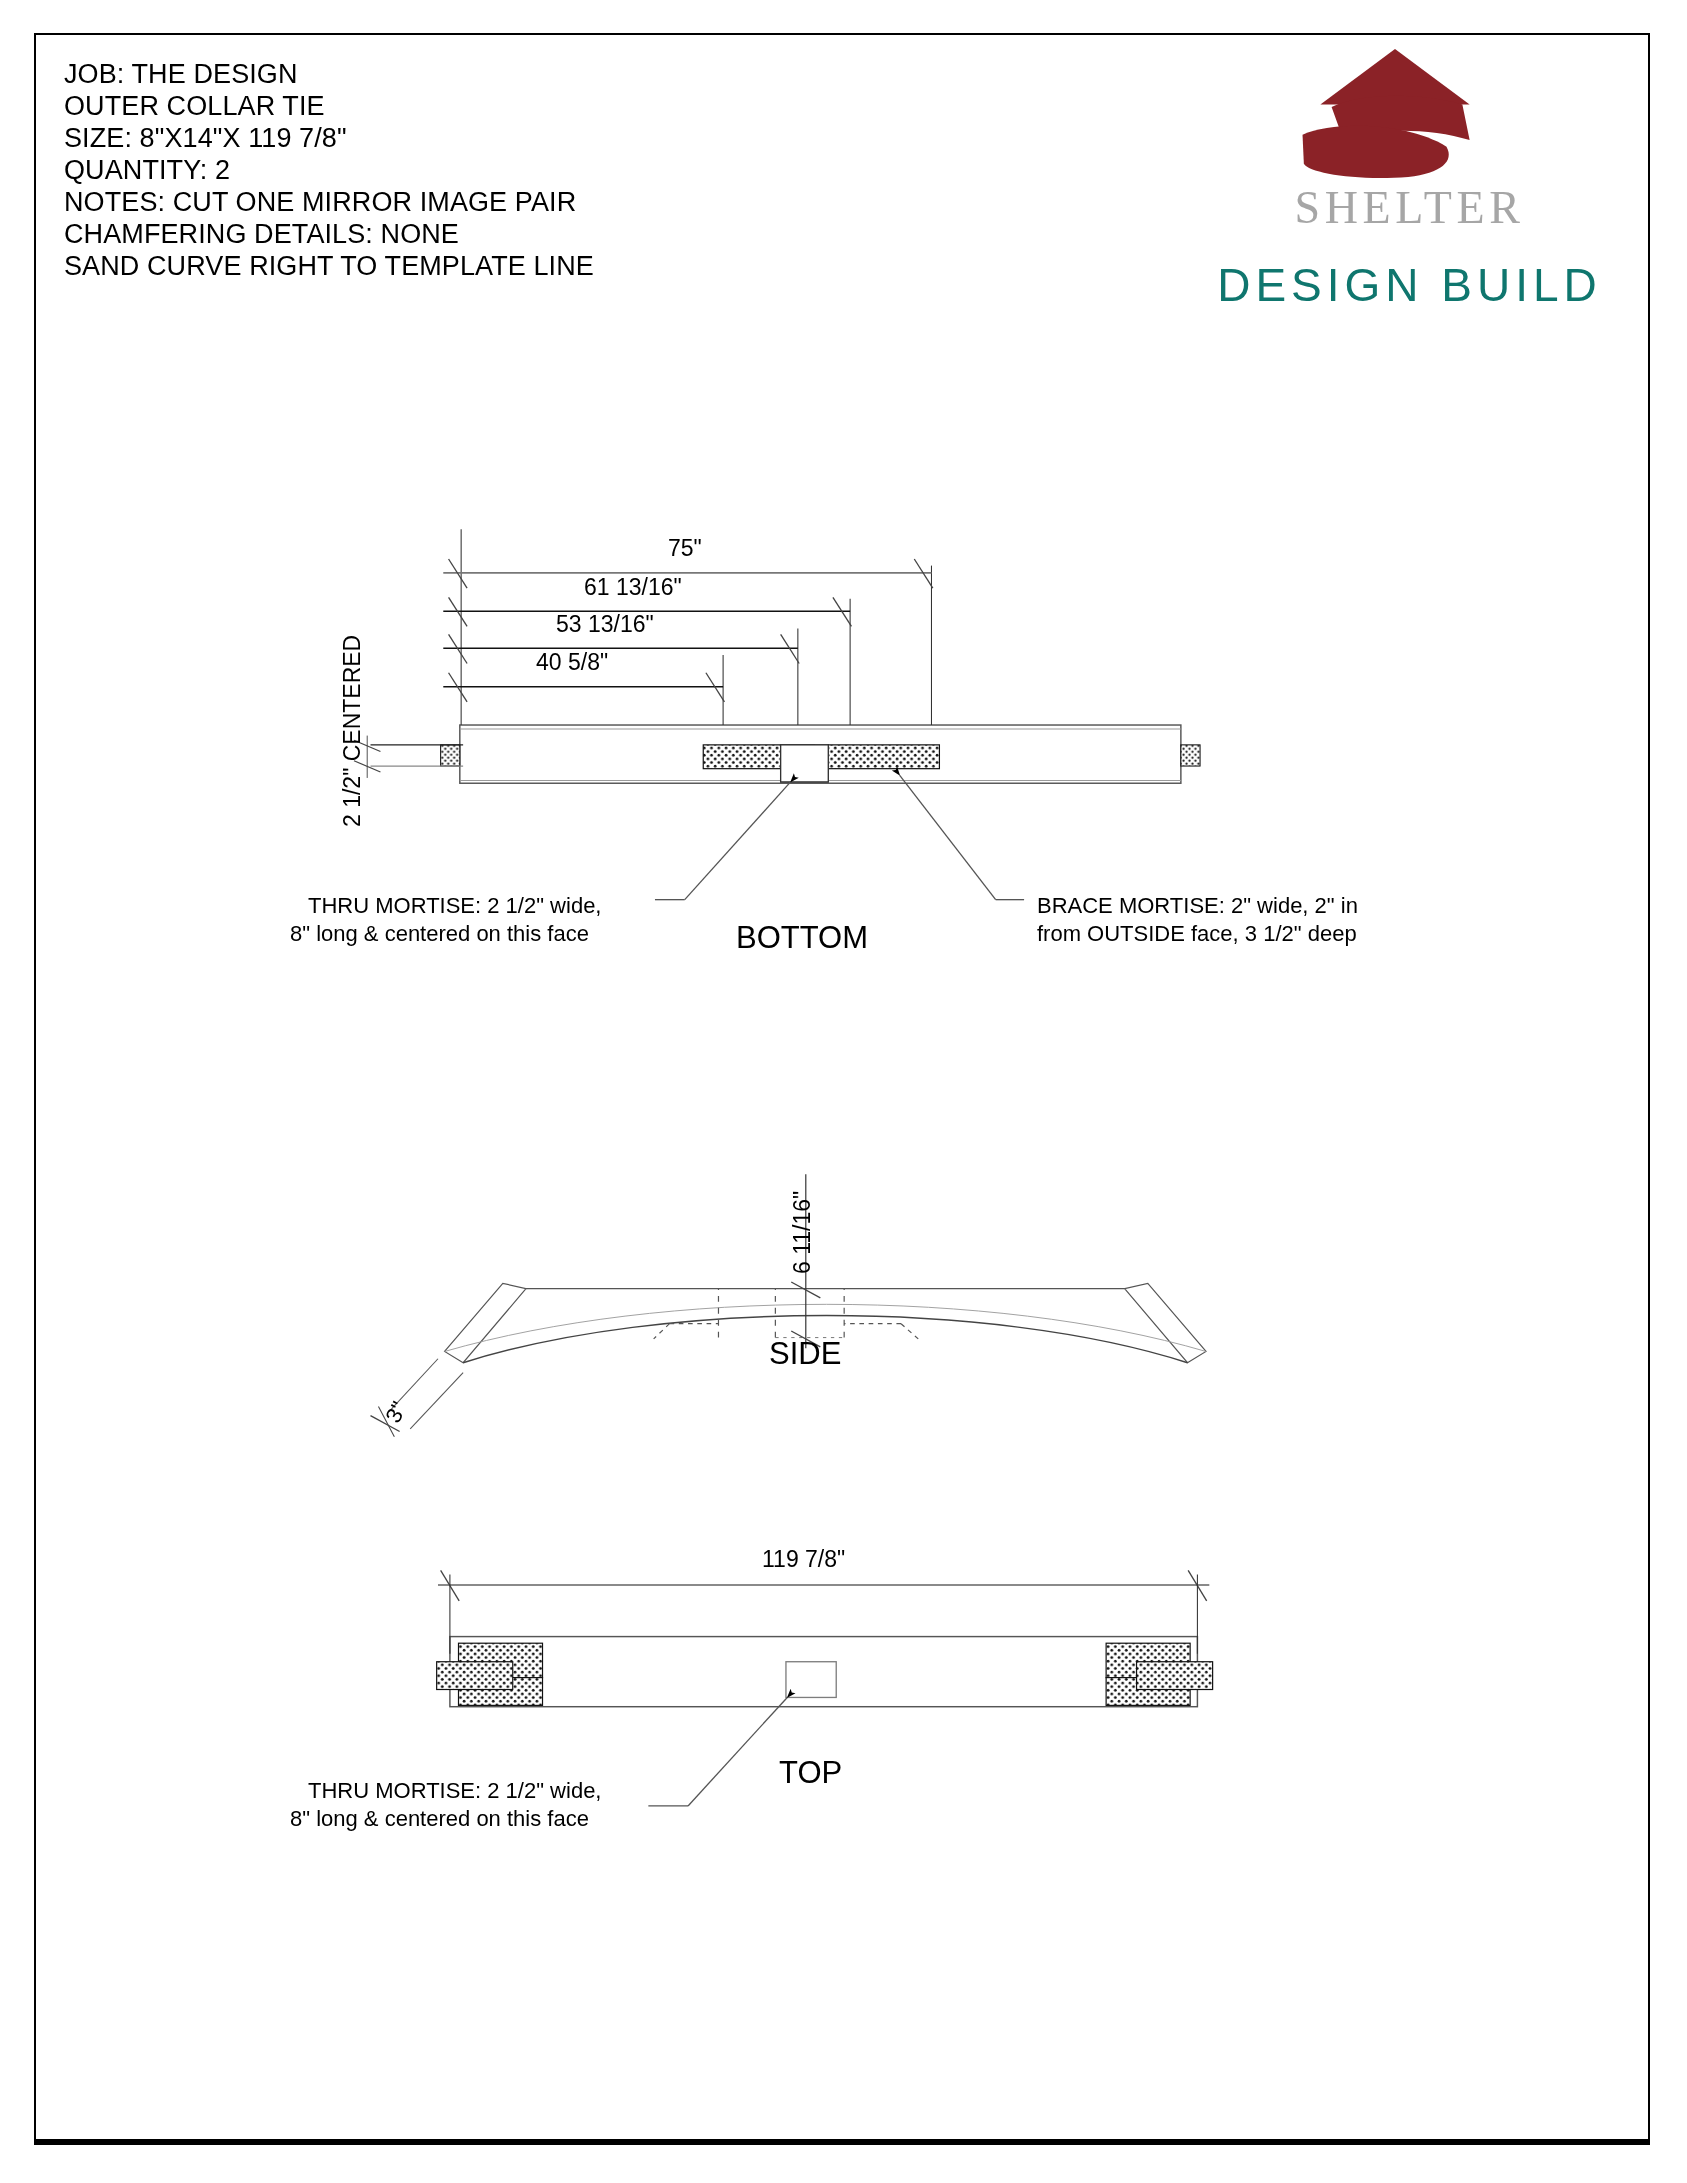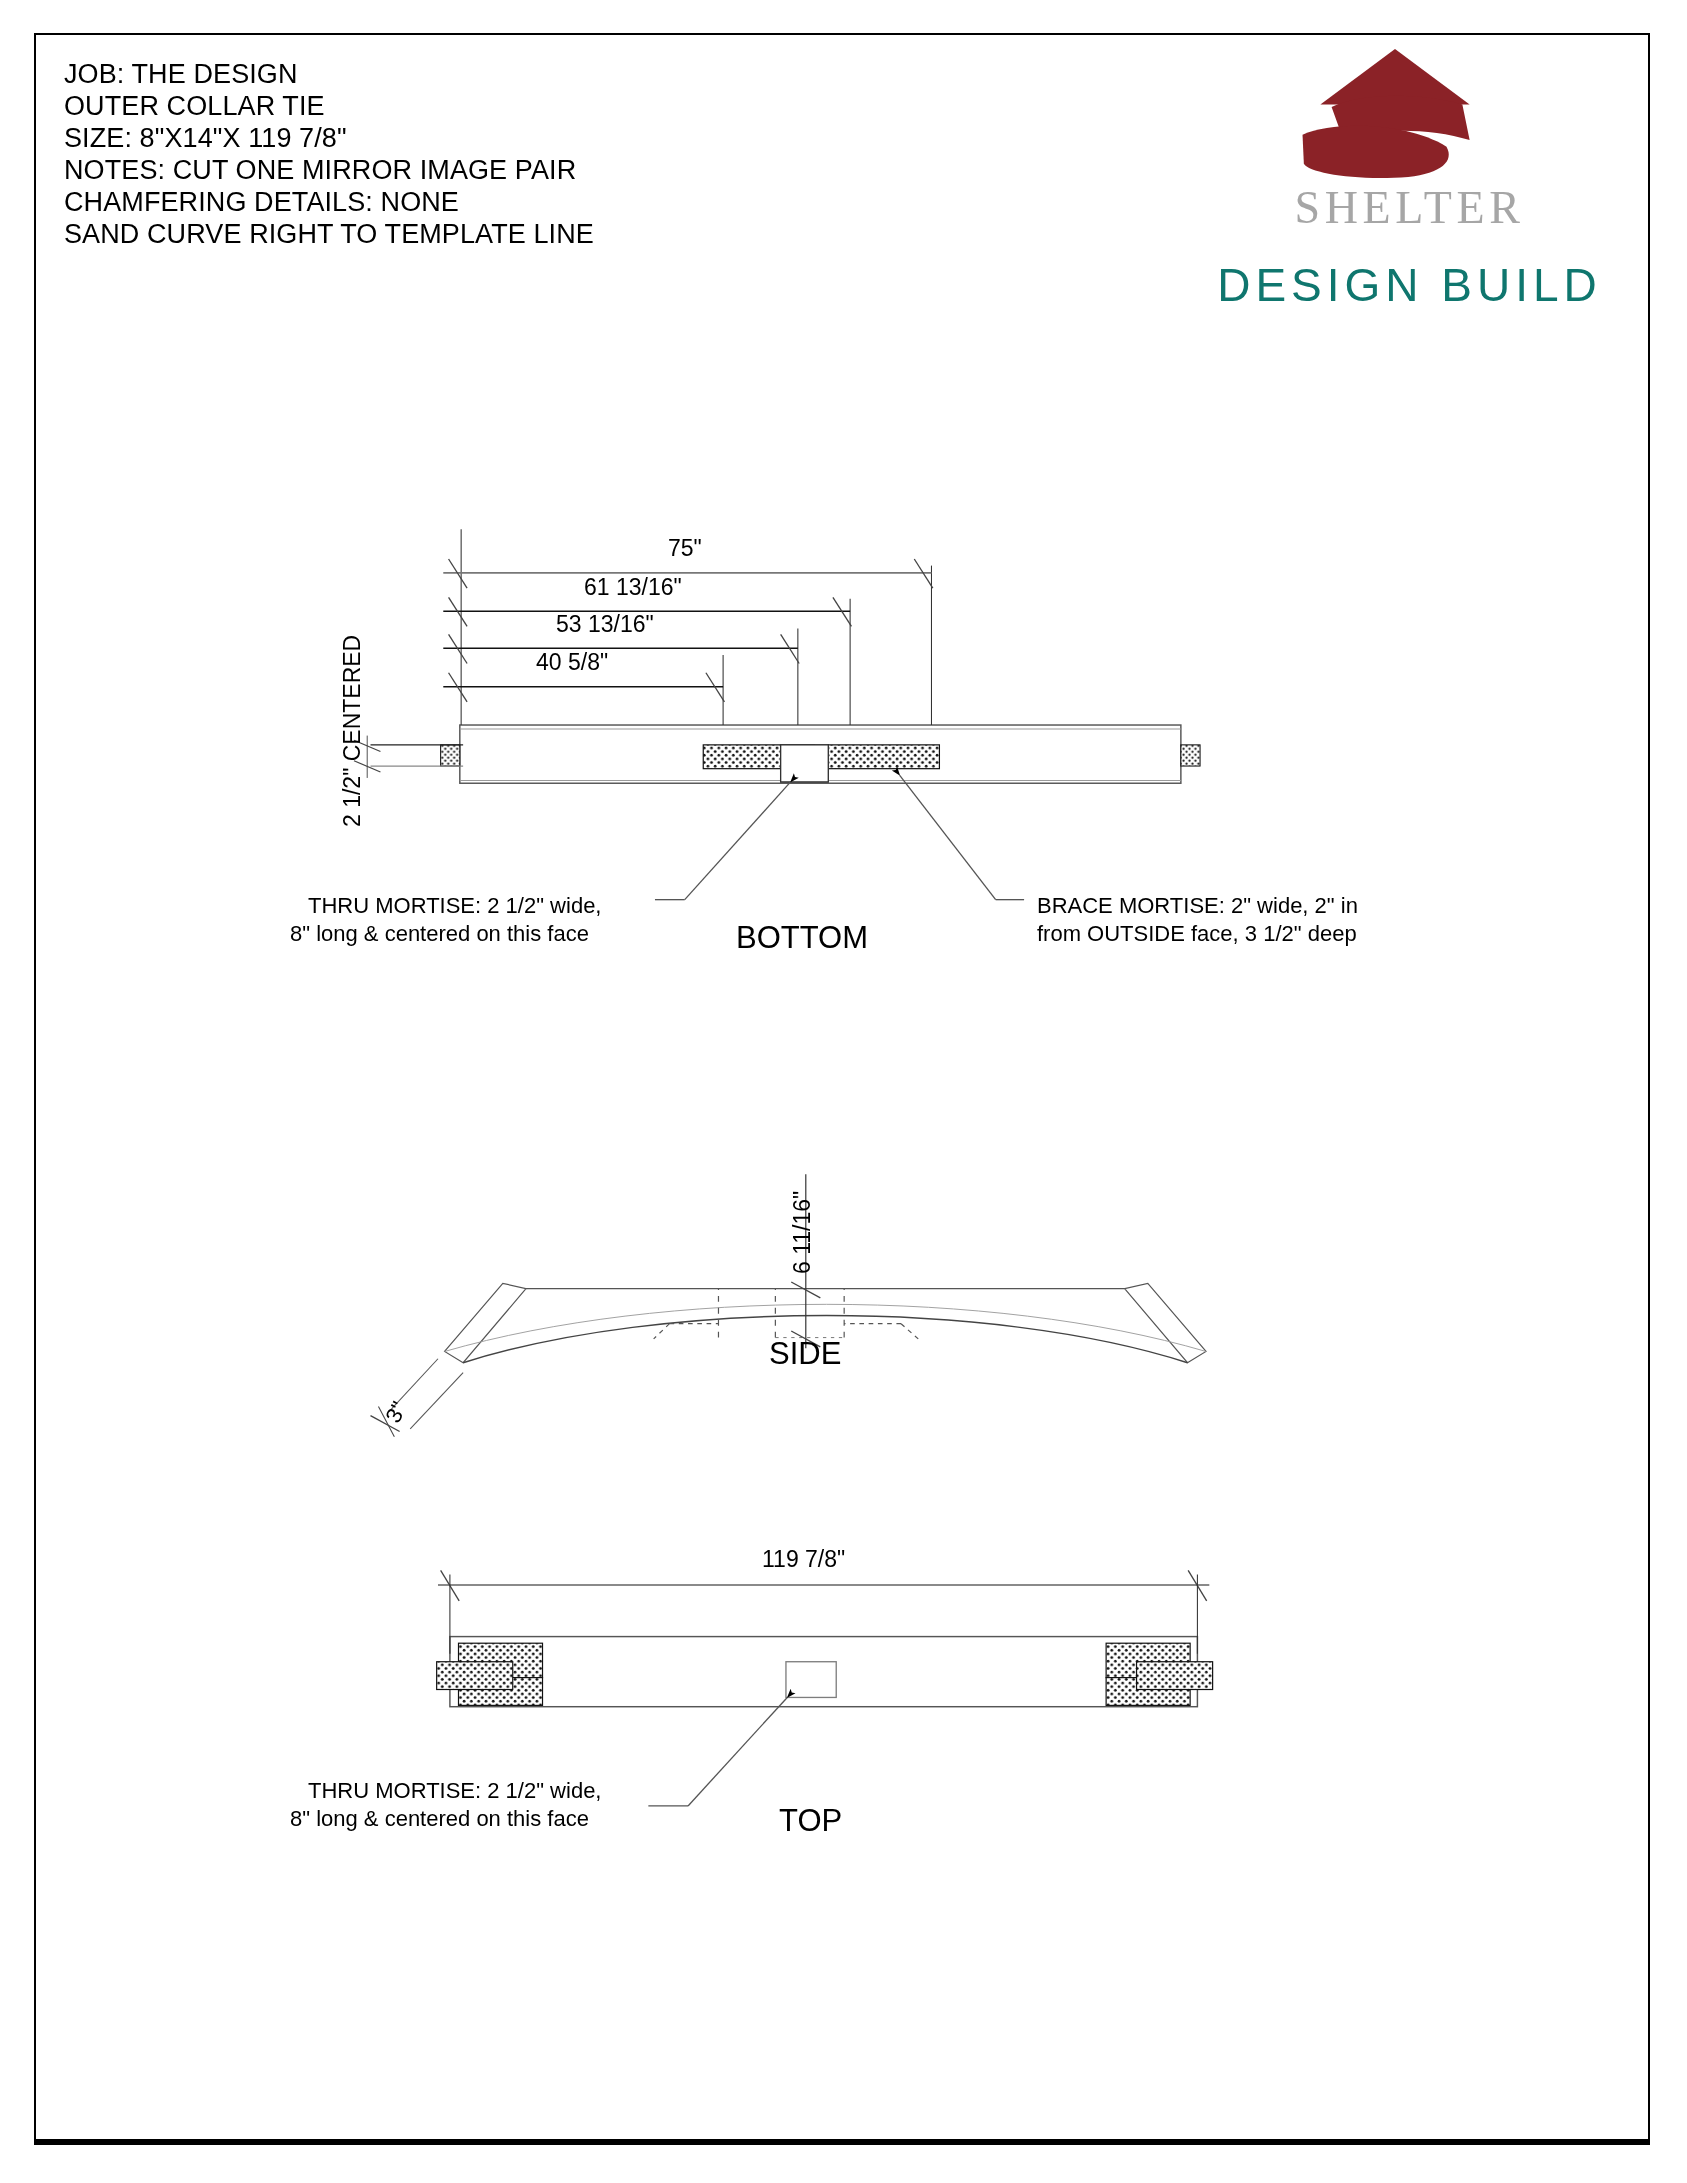--- a/index.html
+++ b/index.html
@@ -119,20 +119,21 @@
 <body>
 
 <div id="sheet">
 
   <div class="page-border"></div>
 
   <div class="titleblock">
     <div class="tline">JOB: THE DESIGN</div>
     <div class="tline">OUTER COLLAR TIE</div>
     <div class="tline">SIZE: 8"X14"X 119 7/8"</div>
+    <div class="tline">QUANTITY: 2</div>
     <div class="tline">NOTES: CUT ONE MIRROR IMAGE PAIR</div>
     <div class="tline">CHAMFERING DETAILS: NONE</div>
     <div class="tline">SAND CURVE RIGHT TO TEMPLATE LINE</div>
   </div>
 
   <div class="logo">
     <svg class="logo-mark" viewBox="0 0 320 215">
 
       <path d="M 47 96 L 160 12 L 273 96 Z" fill="#8b2227"></path>
 
@@ -293,16 +294,16 @@
 
   <div class="dimtext rot-vert" style="left:382px; top:1416px; transform: rotate(-62deg); font-size:22px;">3"</div>
 
   <div class="viewlabel" style="left:769px; top:1338px;">SIDE</div>
 
   <div class="dimtext" style="left:762px; top:1548px;">119 7/8"</div>
 
   <div class="note" style="left:308px; top:1778px;">THRU MORTISE: 2 1/2" wide,</div>
   <div class="note" style="left:290px; top:1806px;">8" long &amp; centered on this face</div>
 
-  <div class="viewlabel" style="left:779px; top:1757px;margin-top:48px;">TOP</div>
+  <div class="viewlabel" style="left:779px; top:1757px;">TOP</div>
 
 </div>
 
 
 </body></html>

